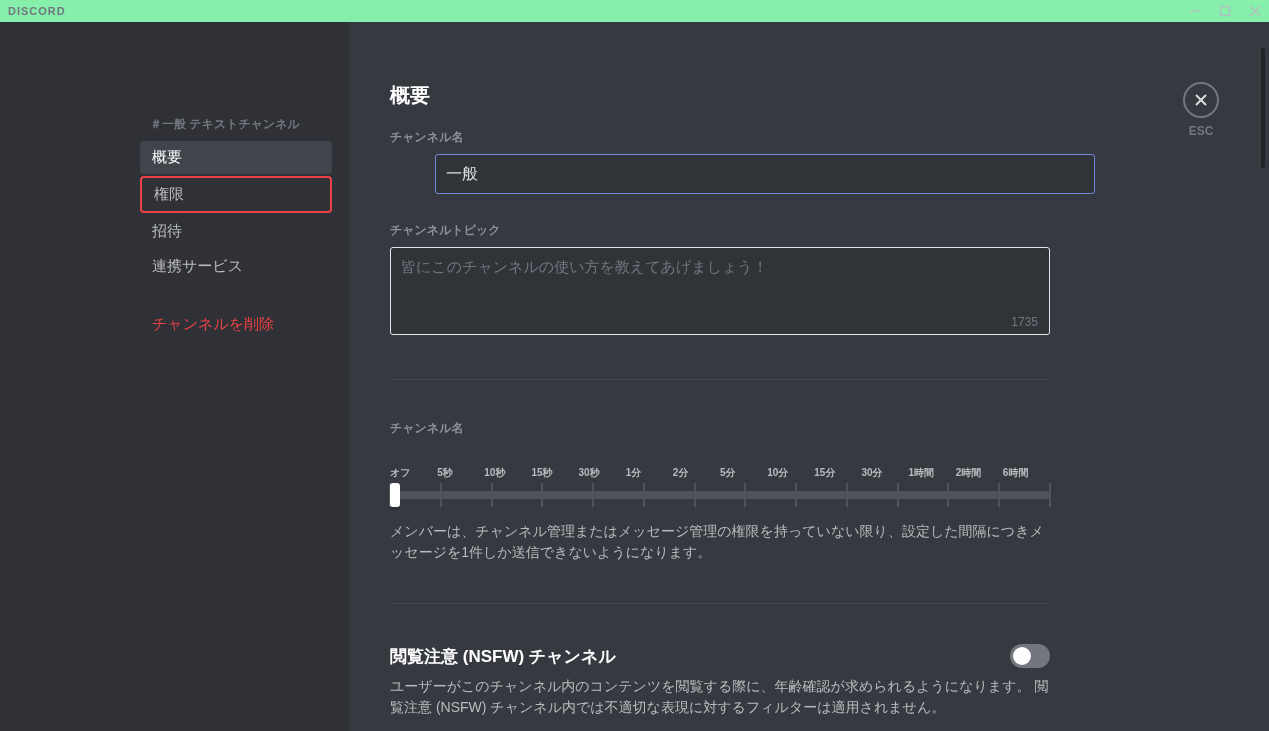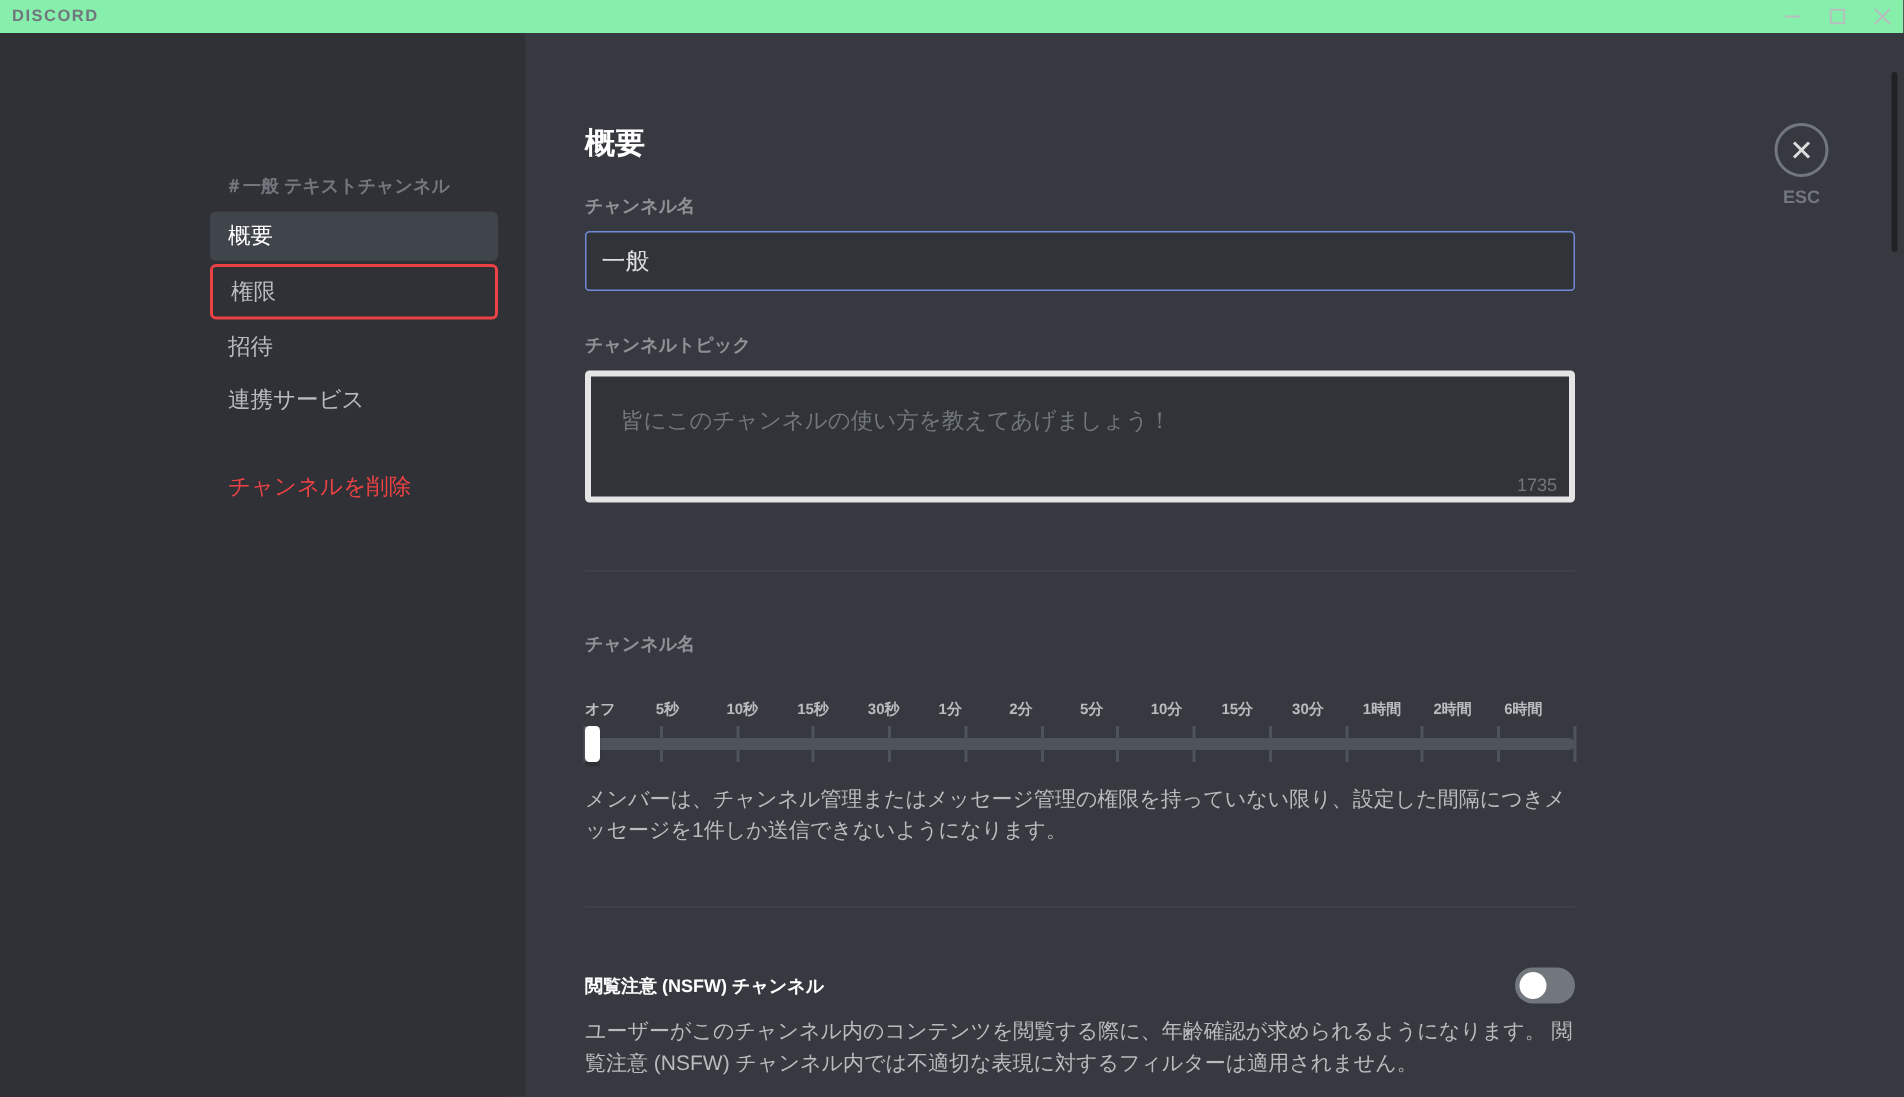--- a/index.html
+++ b/index.html
@@ -117,37 +117,38 @@
   width: 100%;
   height: 40px;
   background: rgba(0,0,0,0.1);
   border: 1px solid #040405;
   border-radius: 3px;
   outline: none;
   color: #dcddde;
   font-size: 16px;
   padding: 10px;
   font-family: inherit;
+  margin-left: 45px;
 }
 .text-input.focused {
   border: 1px solid #7289da;
 }
 .textarea-wrap {
   position: relative;
 }
 .textarea-input {
   width: 100%;
   height: 88px;
   background: rgba(0,0,0,0.1);
-  border: 4px solid #e5e5e5;
+  border: 1px solid #e5e5e5;
   border-radius: 3px;
   outline: none;
   color: #dcddde;
   font-size: 15px;
-  padding: 20px;
+  padding: 10px;
   resize: none;
   font-family: inherit;
 }
 .textarea-input::placeholder {
   color: #72767d;
 }
 .char-count {
   position: absolute;
   right: 12px;
   bottom: 10px;
@@ -212,21 +213,21 @@
   color: #b9bbbe;
   line-height: 1.5;
   margin-top: 14px;
 }
 .row-title-with-toggle {
   display: flex;
   justify-content: space-between;
   align-items: center;
 }
 .row-title {
-  font-size: 12px;
+  font-size: 17px;
   font-weight: 600;
   color: #ffffff;
 }
 .toggle {
   width: 40px;
   height: 24px;
   background: #72767d;
   border-radius: 12px;
   position: relative;
   cursor: pointer;

